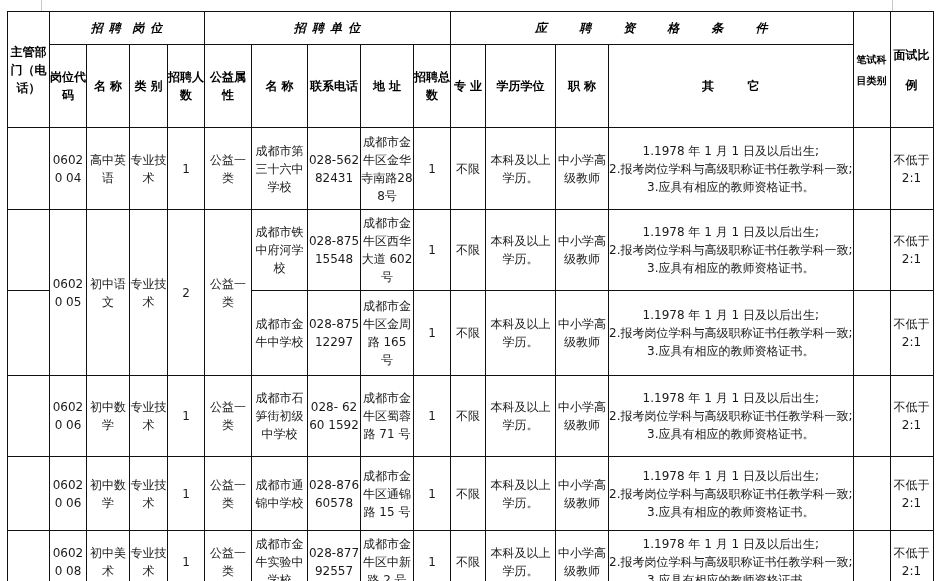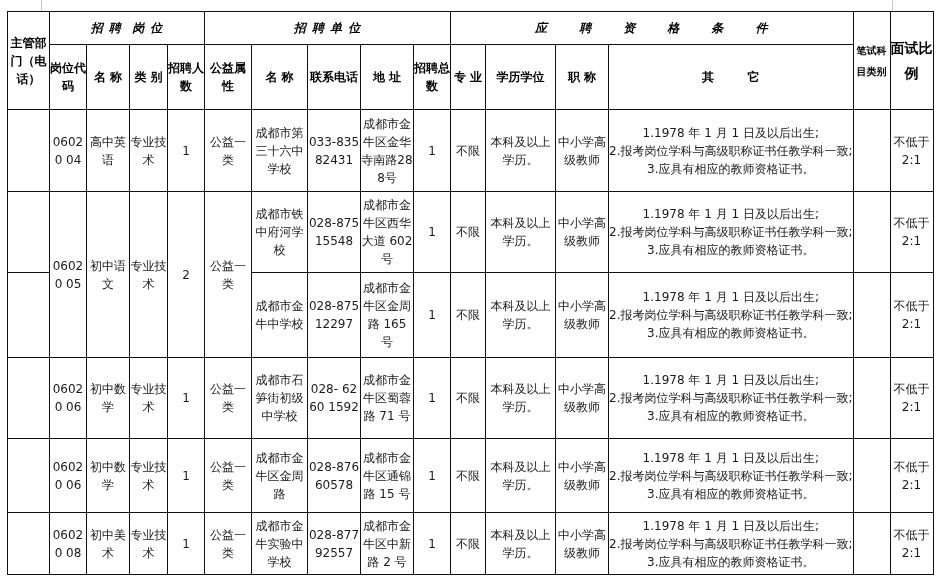--- a/index.html
+++ b/index.html
@@ -44,23 +44,23 @@
       <col style="width:37px">
       <col style="width:43px">
   </colgroup>
   <thead>
     <tr style="height:33px">
       <th rowspan="2" class="sub">主管部门（电话）</th>
       <th colspan="4" class="big" style="white-space:pre">招 聘  岗 位</th>
       <th colspan="5" class="big">招 聘 单 位</th>
       <th colspan="4" class="big" style="white-space:pre">应      聘      资      格      条      件</th>
       <th rowspan="2" class="sub" style="font-size:10px;line-height:21px">笔试科目类别</th>
-      <th rowspan="2" class="sub" style="font-size:14px;line-height:25px">面试比例</th>
-    </tr>
-    <tr style="height:65px">
+      <th rowspan="2" class="sub" style="font-size:12px;line-height:30px">面试比例</th>
+    </tr>
+    <tr style="height:83px">
       <th class="sub">岗位代码</th>
       <th class="sub">名 称</th>
       <th class="sub">类 别</th>
       <th class="sub">招聘人数</th>
       <th class="sub">公益属性</th>
       <th class="sub">名 称</th>
       <th class="sub">联系电话</th>
       <th class="sub">地 址</th>
       <th class="sub">招聘总数</th>
       <th class="sub">专 业</th>
@@ -72,21 +72,21 @@
   <tbody>
 
     <tr style="height:82px">
       <td class="dept first"></td>
       <td>06020 04</td>
       <td>高中英语</td>
       <td>专业技术</td>
       <td>1</td>
       <td>公益一类</td>
       <td>成都市第三十六中学校</td>
-      <td>033-835 82431</td>
+      <td>028-562 82431</td>
       <td>成都市金牛区金华寺南路288号</td>
       <td>1</td>
       <td class="left">不限</td>
       <td class="left">本科及以上学历。</td>
       <td>中小学高级教师</td>
       <td class="other">
         <div>1.1978 年 1 月 1 日及以后出生;</div>
         <div>2.报考岗位学科与高级职称证书任教学科一致;</div>
         <div>3.应具有相应的教师资格证书。</div>
       </td>
@@ -157,21 +157,21 @@
       <td>不低于 2:1</td>
     </tr>
 
     <tr style="height:74px">
       <td class="dept"></td>
       <td>06020 06</td>
       <td>初中数学</td>
       <td>专业技术</td>
       <td>1</td>
       <td>公益一类</td>
-      <td>成都市金牛区金周路</td>
+      <td>成都市通锦中学校</td>
       <td>028-876 60578</td>
       <td>成都市金牛区通锦路 15 号</td>
       <td>1</td>
       <td class="left">不限</td>
       <td class="left">本科及以上学历。</td>
       <td>中小学高级教师</td>
       <td class="other">
         <div>1.1978 年 1 月 1 日及以后出生;</div>
         <div>2.报考岗位学科与高级职称证书任教学科一致;</div>
         <div>3.应具有相应的教师资格证书。</div>

